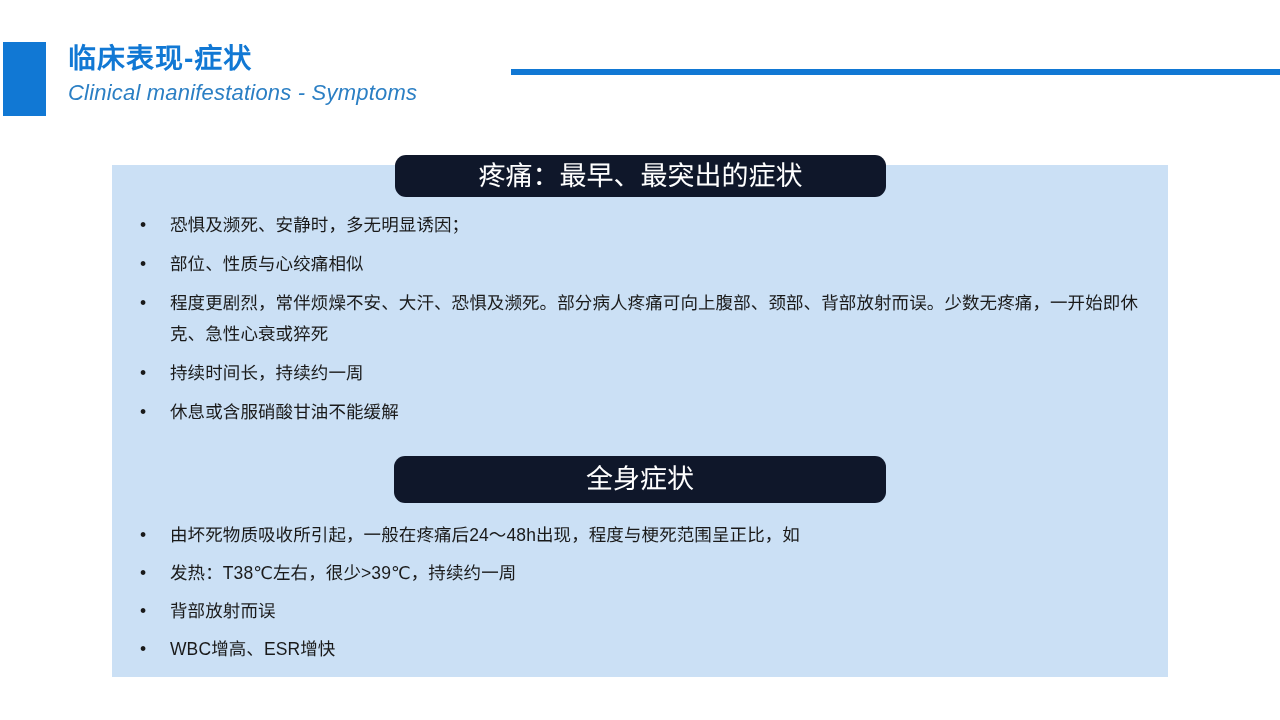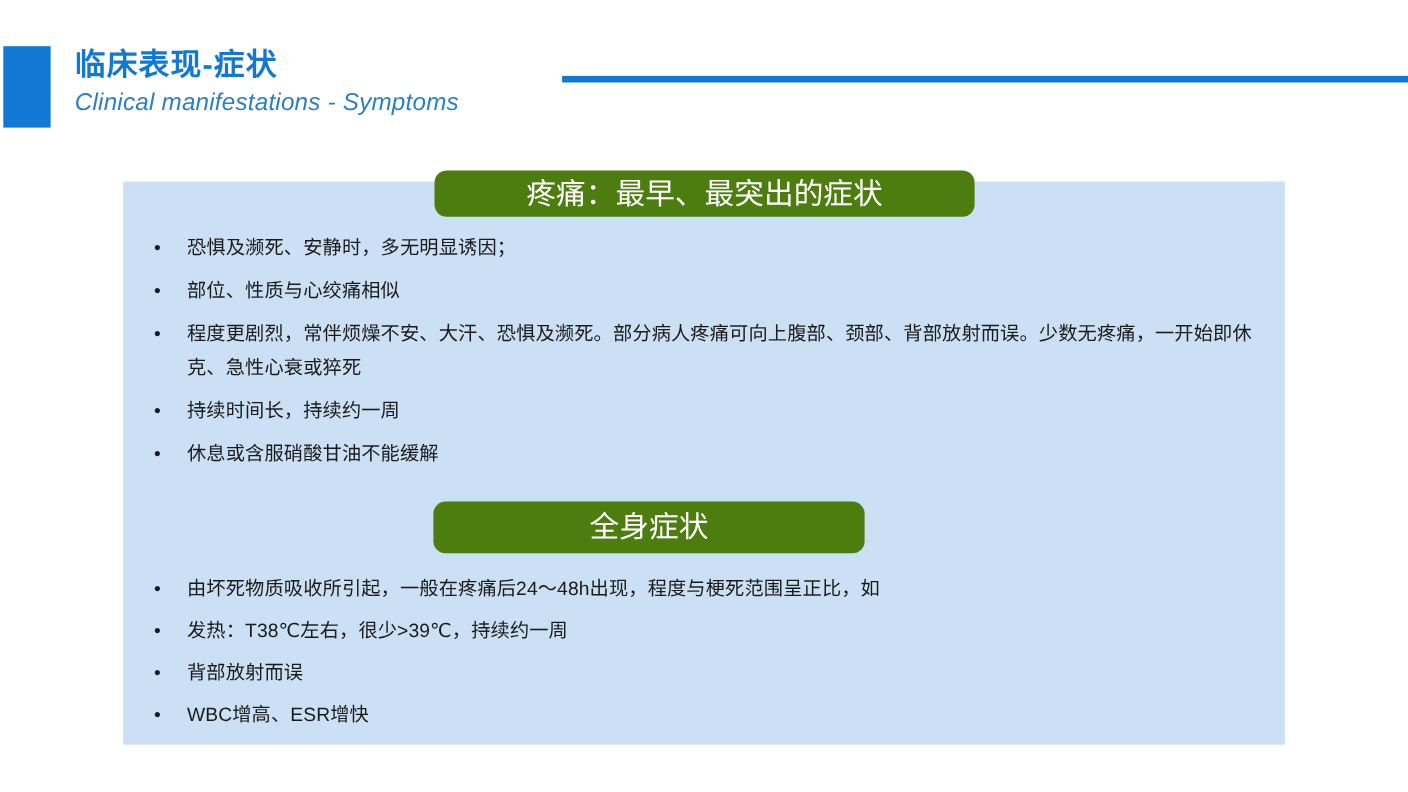--- a/index.html
+++ b/index.html
@@ -70,39 +70,39 @@
     left: 112px;
     top: 165px;
     width: 1056px;
     height: 512px;
     background: #cbe0f5;
   }
 
   
   .section-banner {
     position: absolute;
-    background: #4d7c0f;
+    background: #0f172a;
     border-radius: 11px;
     color: #ffffff;
     text-align: center;
     white-space: nowrap;
     box-sizing: border-box;
   }
   #banner-pain {
     left: 283px;
     top: -10px;
     width: 491px;
     height: 42px;
     line-height: 42px;
     font-size: 27px;
   }
   #banner-systemic {
     left: 282px;
     top: 291px;
-    width: 392px;
+    width: 492px;
     height: 47px;
     line-height: 47px;
     font-size: 27px;
     text-align: center;
   }
 
   
   .bullet-list {
     position: absolute;
     left: 0;

